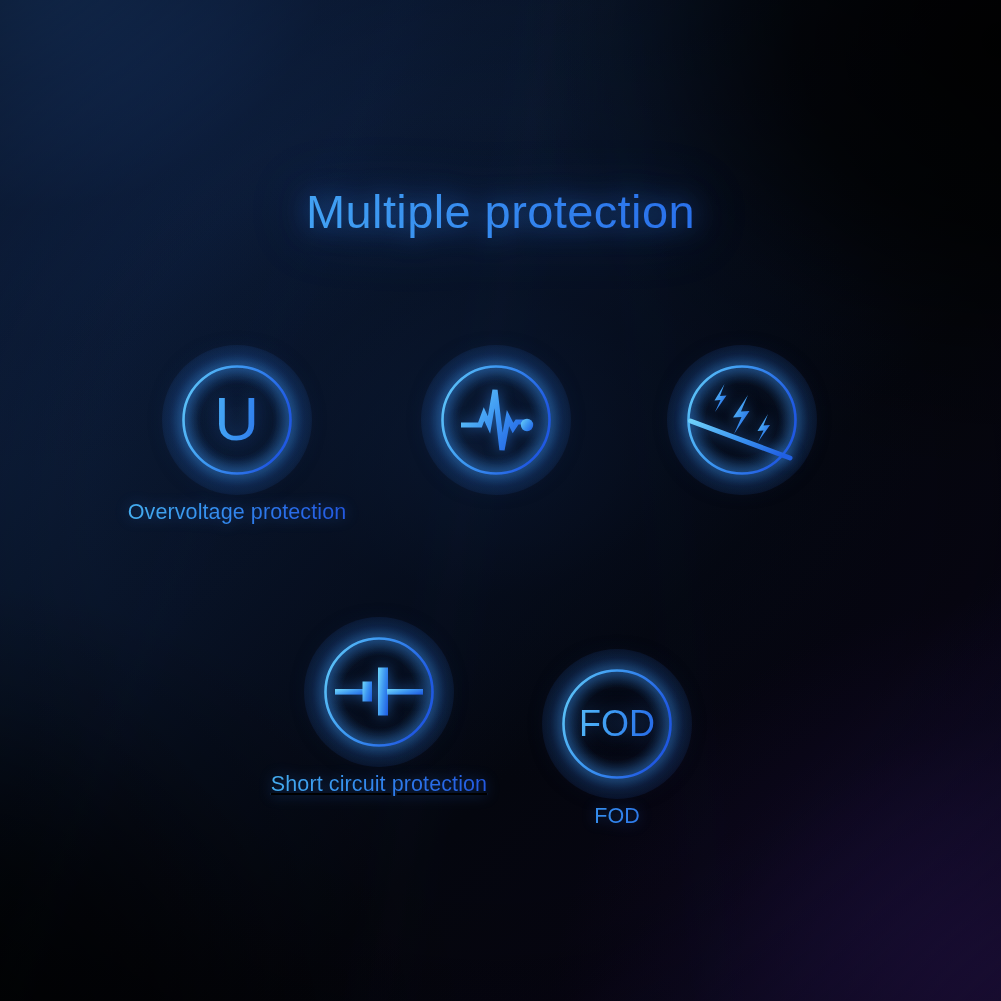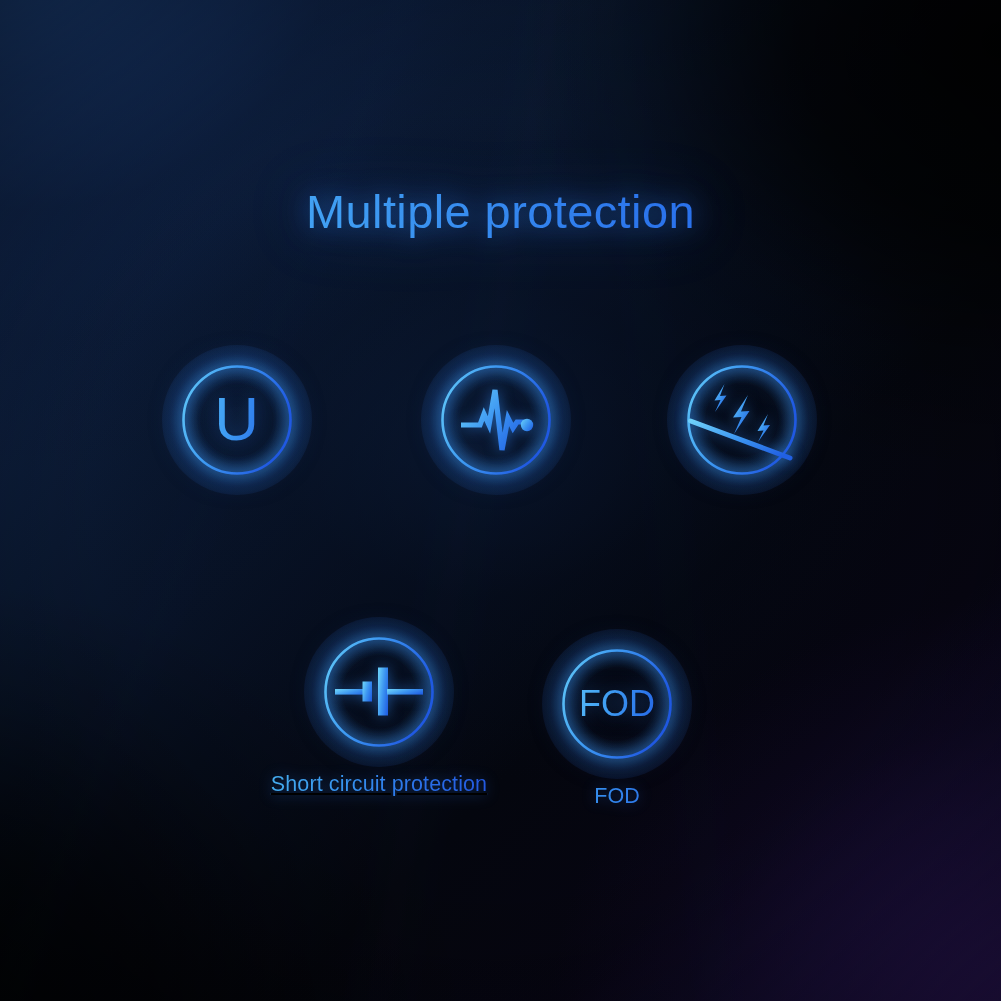--- a/index.html
+++ b/index.html
@@ -151,21 +151,21 @@
     -webkit-text-fill-color: transparent;
     filter: drop-shadow(0 0 7px rgba(40,115,230,0.42));
   }
 
   
   #cell-overvoltage { left: 107px;  top: 364px; }
   #cell-overcurrent { left: 366px;  top: 364px; }
   #cell-esd        { left: 612px;  top: 364px; }
   
   #cell-short      { left: 249px;  top: 636px; text-decoration: underline; }
-  #cell-fod        { left: 487px;  top: 648px; }
+  #cell-fod        { left: 487px;  top: 668px; }
 
   .glyph-text {
     position: absolute;
     inset: 0;
     display: flex;
     align-items: center;
     justify-content: center;
     font-weight: 400;
     letter-spacing: .5px;
     background-image: linear-gradient(100deg, #63caf8 0%, #3f9ef3 42%, #2a72ea 74%, #1f58e1 100%);
@@ -202,20 +202,21 @@
           <linearGradient id="gr1" x1="0" y1="0" x2="1" y2="0.35">
             <stop offset="0" stop-color="#64ccf8"></stop>
             <stop offset="0.45" stop-color="#3d99f2"></stop>
             <stop offset="1" stop-color="#2059e2"></stop>
           </linearGradient>
         </defs>
         <circle cx="56" cy="56" r="53.5" fill="none" stroke="url(#gr1)" stroke-width="2.6" style="filter: drop-shadow(0 0 6px rgba(60,150,245,0.85)) drop-shadow(0 0 14px rgba(45,120,235,0.50));"></circle>
       </svg>
       <div class="glyph-text glyph-u">U</div>
     </div>
+    <div class="caption">Overvoltage protection</div>
   </div>
 
   <div class="cell" id="cell-overcurrent">
     <div class="badge">
       <div class="halo"></div>
       <svg class="ring-stroke" width="112" height="112" viewBox="0 0 112 112">
         <defs>
           <linearGradient id="gr2" x1="0" y1="0" x2="1" y2="0.35">
             <stop offset="0" stop-color="#64ccf8"></stop>
             <stop offset="0.45" stop-color="#3d99f2"></stop>

